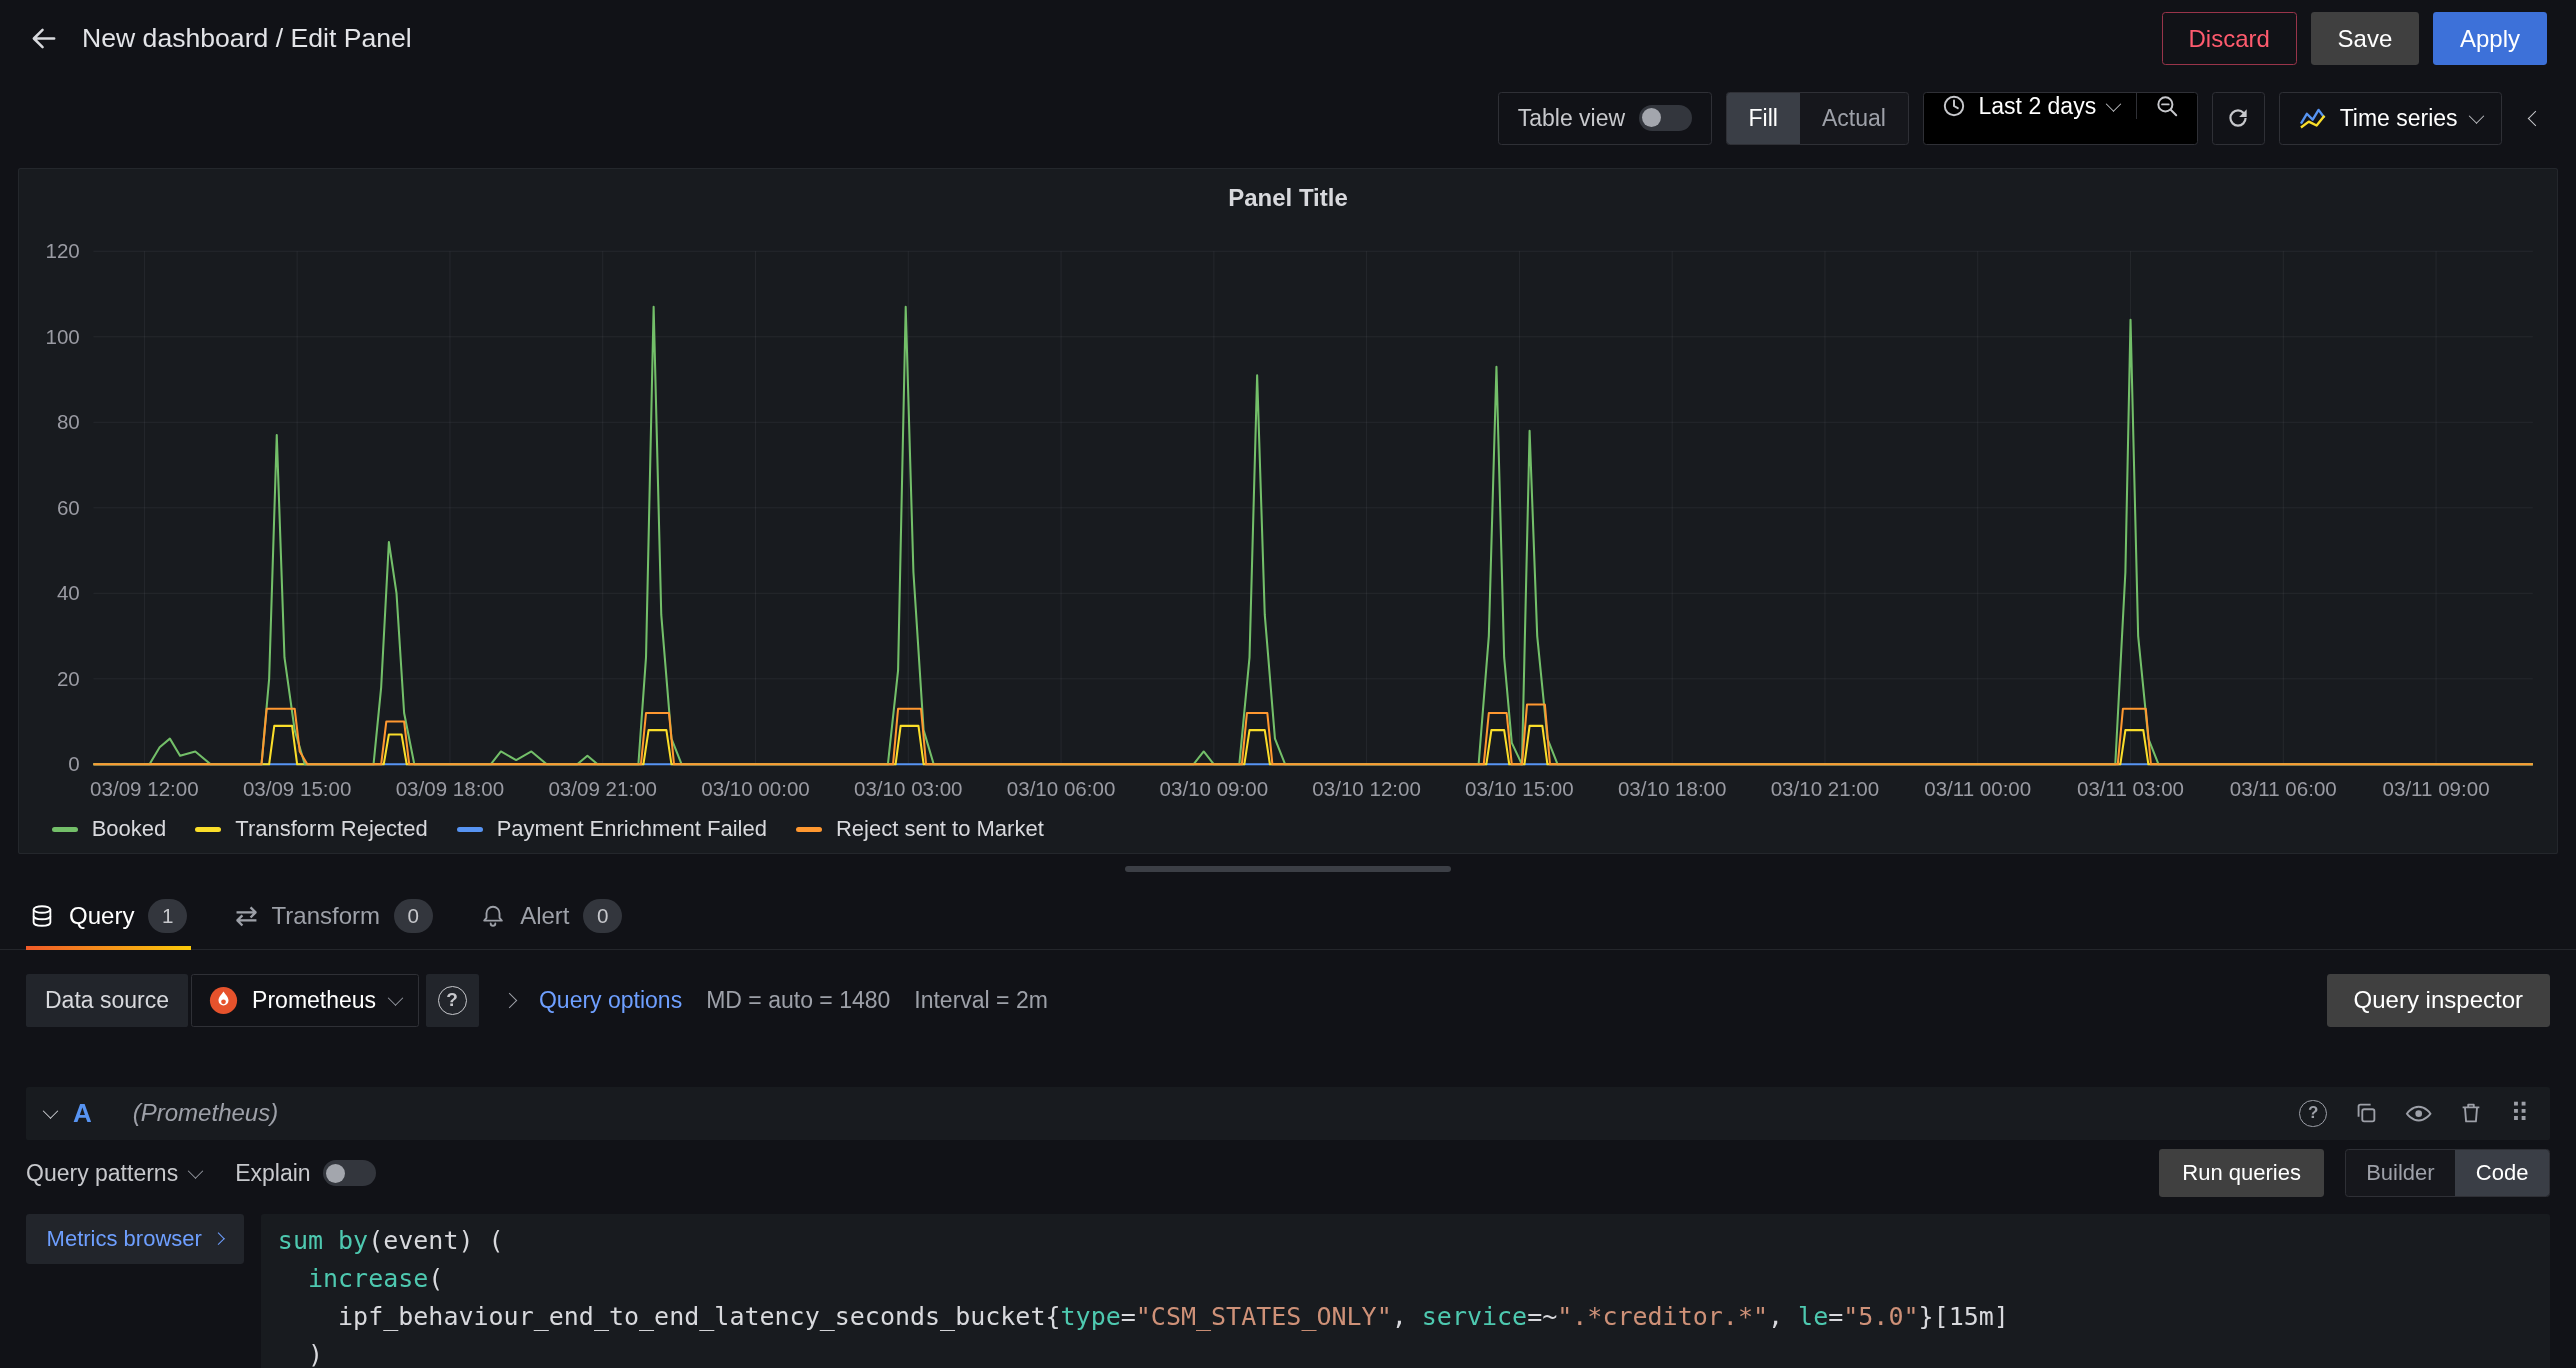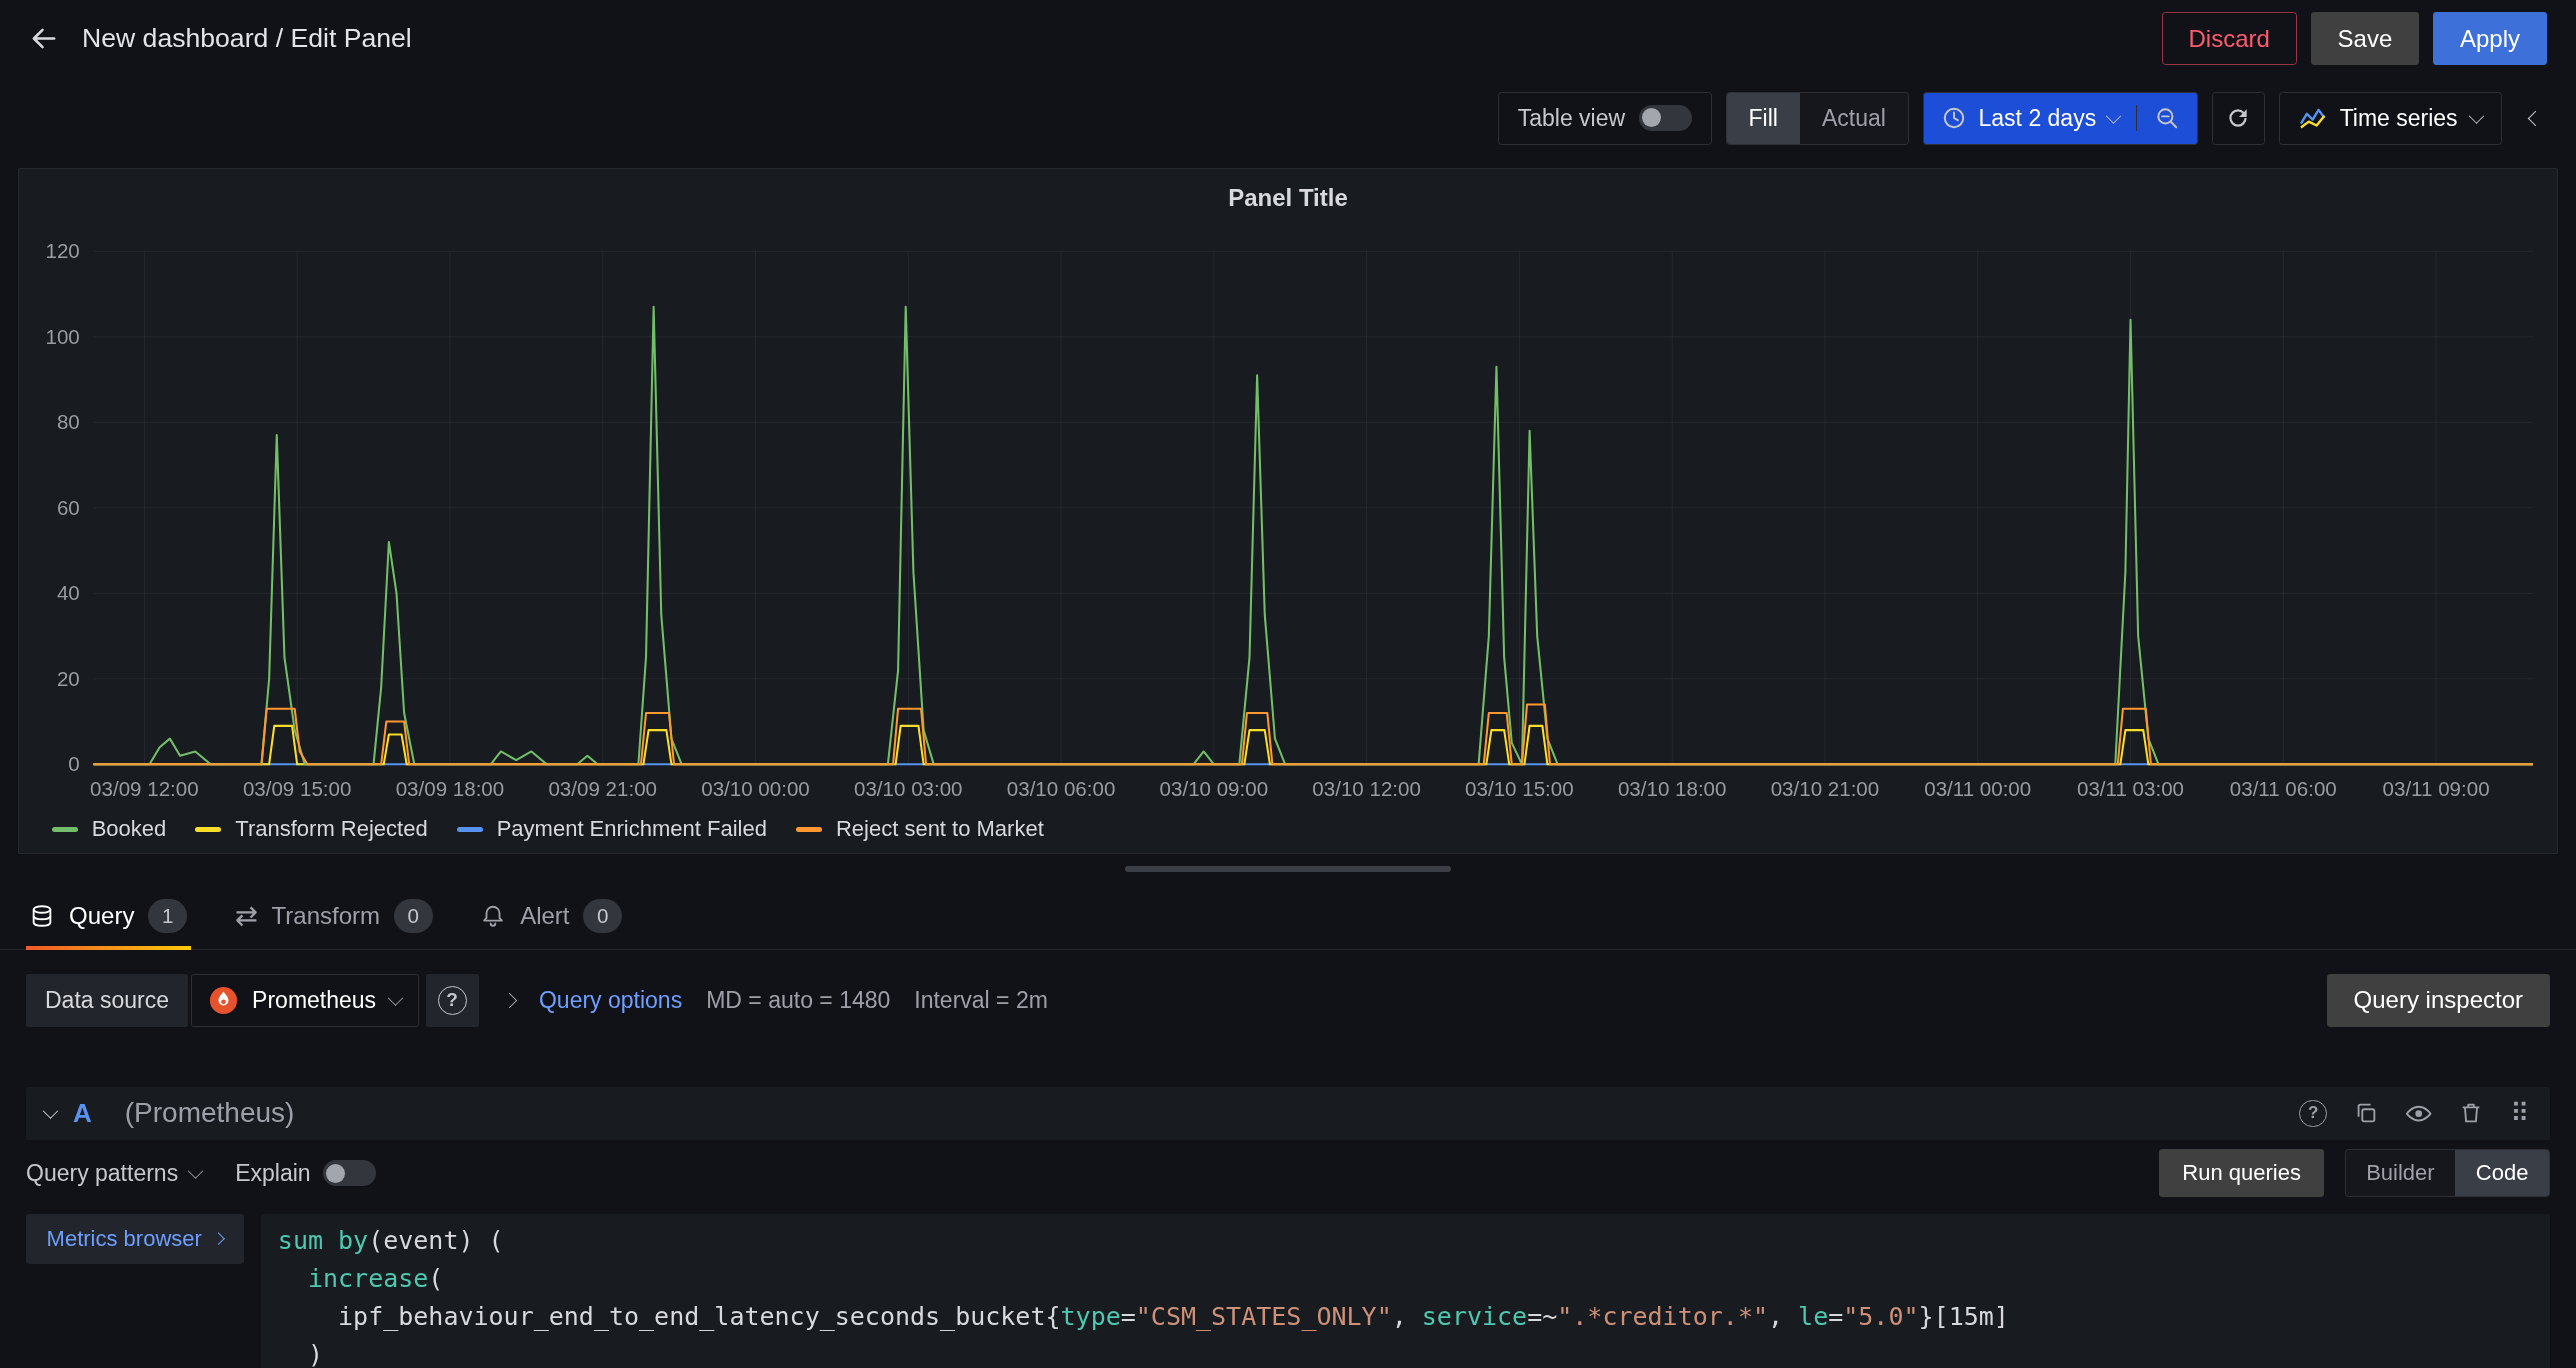--- a/index.html
+++ b/index.html
@@ -16,21 +16,21 @@
   .btn { height:53px; padding:0 26px; border-radius:3.4px; font-size:24px; display:flex; align-items:center; border:0.9px solid transparent; cursor:pointer; font-family:inherit; }
   .btn-destructive { background:transparent; border-color:#99344a; color:#ff5b6e; }
   .btn-secondary { background:#404040; color:#fff; }
   .btn-primary { background:#3d71d9; color:#fff; }
   
   .toolbar2 { height:82px; display:flex; align-items:center; justify-content:flex-end; padding:0 22px; gap:13.7px; color:#c7c8cc; }
   .tgroup { height:53px; border:0.9px solid #2f3036; border-radius:3.4px; display:flex; align-items:center; padding:0 19px; gap:13.7px; background:#111217; }
   .seg-group { height:53px; border:0.9px solid #2f3036; border-radius:3.4px; display:flex; overflow:hidden; background:#16171c; }
   .seg { padding:0 22px; display:flex; align-items:center; color:#9da0a8; cursor:pointer; }
   .seg.active { background:#3a3e46; color:#fff; font-weight:500; }
-  .btn-group { height:53px; border:0.9px solid #2f3036; border-radius:3.4px; display:flex; align-items:center; background:#1d4ed8; }
+  .btn-group { height:53px; border:0.9px solid #2f3036; border-radius:3.4px; display:flex; align-items:flex-start; background:#000000; }
   .bg-seg { display:flex; align-items:center; gap:12px; padding:0 17px; cursor:pointer; }
   .bg-seg + .bg-seg { border-left:0.9px solid #2f3036; }
   .icon-btn { width:53px; height:53px; border:0.9px solid #2f3036; border-radius:3.4px; display:flex; align-items:center; justify-content:center; color:#c7c8cc; background:#111217; cursor:pointer; }
   .plain-btn { background:none; border:none; color:#c7c8cc; width:38px; height:53px; display:flex; align-items:center; justify-content:center; cursor:pointer; }
   .chev { display:inline-block; width:11px; height:11px; border-right:1.7px solid currentColor; border-bottom:1.7px solid currentColor; transform:rotate(45deg) translate(-1.7px,-1.7px); }
   .chev.right { transform:rotate(-45deg); }
   .chev.left  { transform:rotate(135deg); }
   .toggle { width:53px; height:26px; border-radius:13.7px; background:#33363d; position:relative; flex:0 0 auto; cursor:pointer; }
   .toggle .knob { position:absolute; left:3.4px; top:3.4px; width:19px; height:19px; border-radius:50%; background:#a3a6ad; }
   .white-text { color:#fff; }
@@ -56,21 +56,21 @@
   .ds-row { margin:24px 26px 0; height:53px; display:flex; align-items:center; gap:3.4px; }
   .chip { height:53px; background:#22252b; border-radius:2.6px; display:flex; align-items:center; padding:0 19px; color:#d8d9dd; }
   .ds-select { height:53px; border:0.9px solid #2f3036; background:#111217; border-radius:2.6px; padding:0 17px; display:flex; align-items:center; gap:13.7px; color:#fff; cursor:pointer; }
   .qmark { border:1.7px solid currentColor; border-radius:50%; width:29px; height:29px; font-size:19px; display:flex; align-items:center; justify-content:center; font-weight:700; }
   .ds-mid { display:flex; align-items:center; gap:24px; margin-left:22px; color:#9da0a8; }
   .link-blue { color:#6e9fff; font-weight:500; cursor:pointer; }
   .ds-row .spacer { margin-left:auto; }
   
   .qa-row { margin:60px 26px 0; height:53px; background:#181b1f; border-radius:2.6px; display:flex; align-items:center; padding:0 19px; gap:17px; }
   .qa-letter { color:#5794f2; font-weight:700; font-size:26px; }
-  .qa-ds { color:#9da0a8; font-size:28px; margin-left:16px; }
+  .qa-ds { color:#9da0a8; font-style:italic; font-size:24px; margin-left:24px; }
   .qa-icons { margin-left:auto; display:flex; align-items:center; gap:26px; color:#9da0a8; }
   .qa-icons > * { cursor:pointer; }
   .grip { font-size:26px; letter-spacing:1.7px; }
   
   .q-toolbar { margin:12px 26px 0; height:43px; display:flex; align-items:center; gap:34px; color:#c7c8cc; }
   .q-left { display:flex; align-items:center; gap:12px; cursor:pointer; }
   .q-toolbar .right { margin-left:auto; display:flex; align-items:center; gap:20.6px; }
   .btn-sm { height:48px; padding:0 22px; font-size:22px; }
   .seg-sm { height:48px; }
   .seg-sm .seg { padding:0 20.6px; font-size:22px; }

